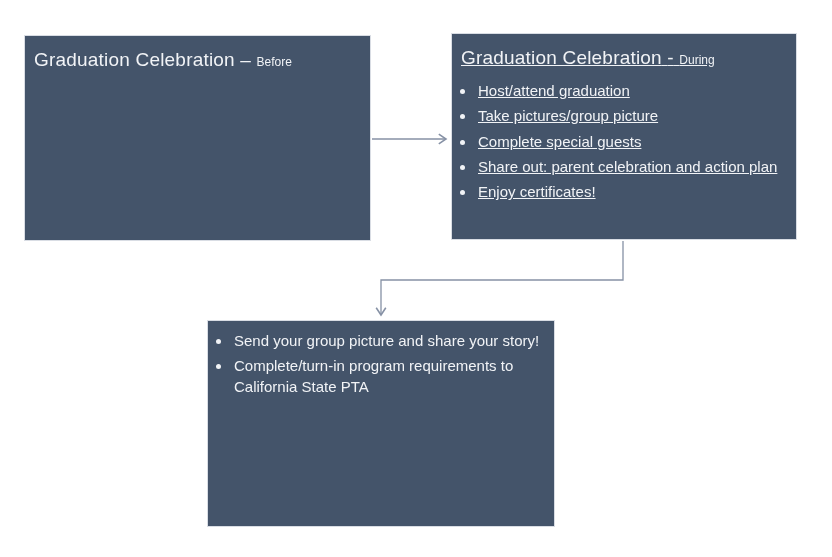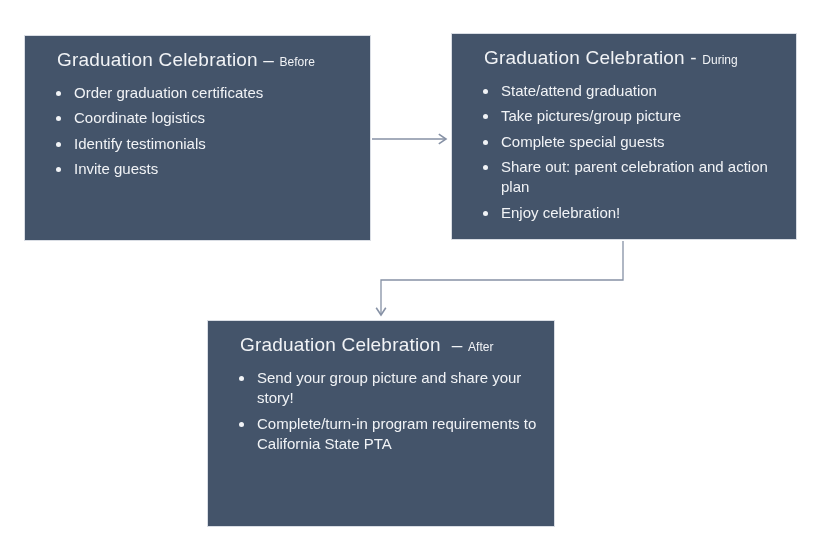--- a/index.html
+++ b/index.html
@@ -27,24 +27,24 @@
     inset: 0;
     width: 832px;
     height: 557px;
     pointer-events: none;
   }
   .flow-box {
     position: absolute;
     background: var(--box-fill);
     border: 1px solid var(--box-border);
     color: var(--text);
-    padding: 10px 12px 10px 32px;
+    padding: 10px 12px 10px 9px;
   }
   .box-before { left: 24px;  top: 35px;  width: 347px; height: 206px; }
-  .box-during { left: 451px; top: 33px;  width: 346px; height: 207px; }
+  .box-during { left: 451px; top: 33px;  width: 346px; height: 207px; text-decoration: underline; }
   .box-after  { left: 207px; top: 320px; width: 348px; height: 207px; }
   .box-title {
     font-size: 19px;
     line-height: 1.25;
     margin: 2px 0 11px 0;
     white-space: nowrap;
     letter-spacing: 0.2px;
   }
   .title-suffix {
     font-size: 12px;
@@ -86,48 +86,37 @@
     <path class="connector-path" d="M372,139 L446,139" marker-end="url(#openArrow)"></path>
     <path class="connector-path" d="M623,241 L623,280 L381,280 L381,315" marker-end="url(#openArrow)"></path>
   </svg>
 
   <div class="flow-box box-before">
     <div class="box-title">
       <span class="title-main">Graduation Celebration</span>
       <span class="title-dash">–</span>
       <span class="title-suffix">Before</span>
     </div>
-    <ul class="bullets">
-      <li>Order graduation certificates</li>
-      <li>Coordinate logistics</li>
-      <li>Identify testimonials</li>
-      <li>Invite guests</li>
-    </ul>
   </div>
 
   <div class="flow-box box-during">
     <div class="box-title">
       <span class="title-main">Graduation Celebration</span>
       <span class="title-dash">-</span>
       <span class="title-suffix">During</span>
     </div>
     <ul class="bullets">
-      <li>State/attend graduation</li>
+      <li>Host/attend graduation</li>
       <li>Take pictures/group picture</li>
       <li>Complete special guests</li>
       <li>Share out: parent celebration and action plan</li>
-      <li>Enjoy celebration!</li>
+      <li>Enjoy certificates!</li>
     </ul>
   </div>
 
   <div class="flow-box box-after">
-    <div class="box-title">
-      <span class="title-main">Graduation Celebration</span>
-      <span class="title-dash">&nbsp;–</span>
-      <span class="title-suffix">After</span>
-    </div>
     <ul class="bullets">
       <li>Send your group picture and share your story!</li>
       <li>Complete/turn-in program requirements to California State PTA</li>
     </ul>
   </div>
 
 </div>
 
 </body></html>

